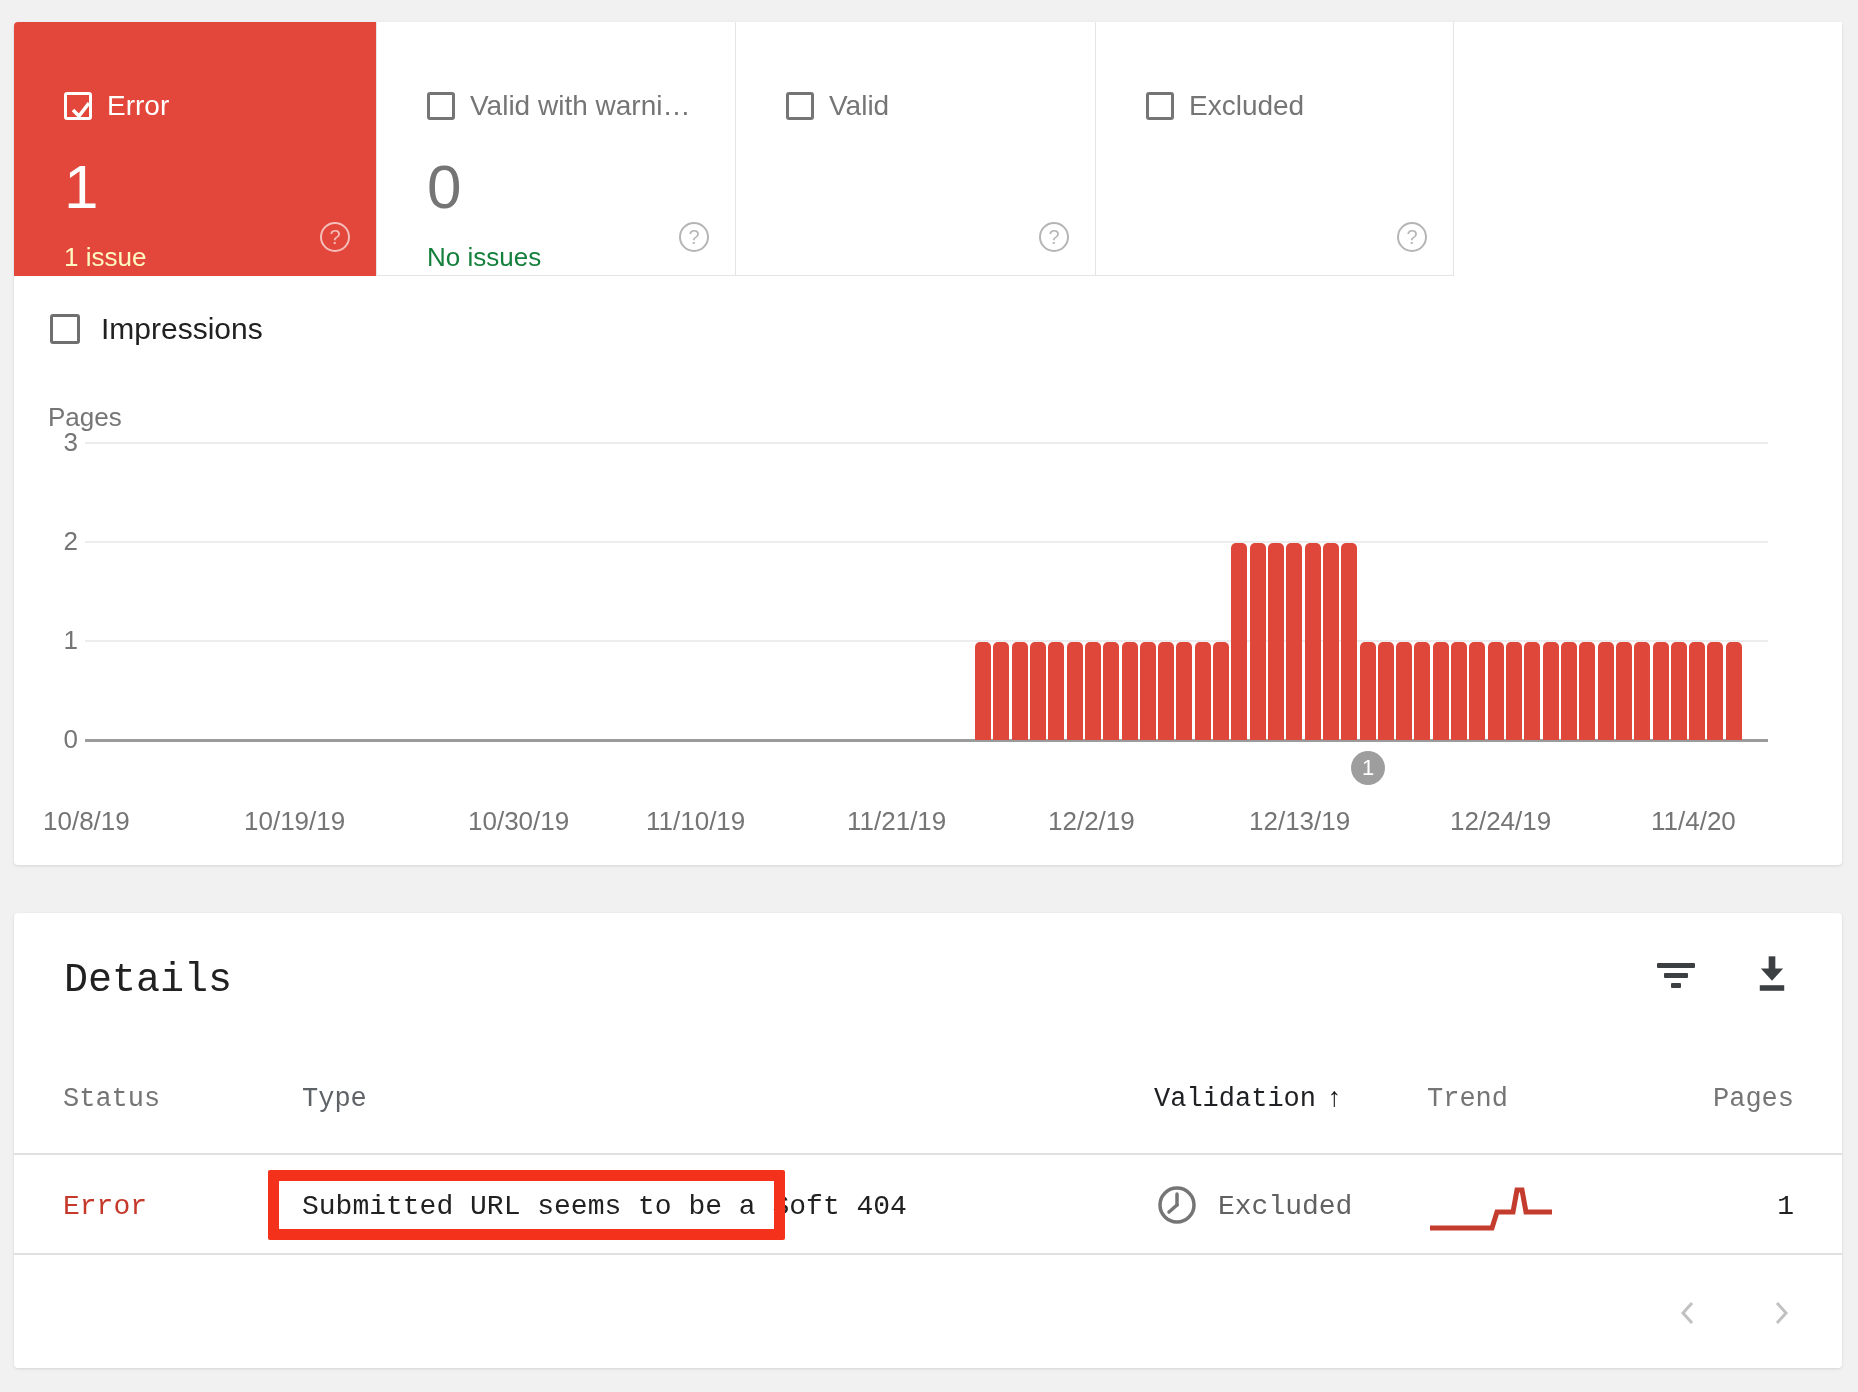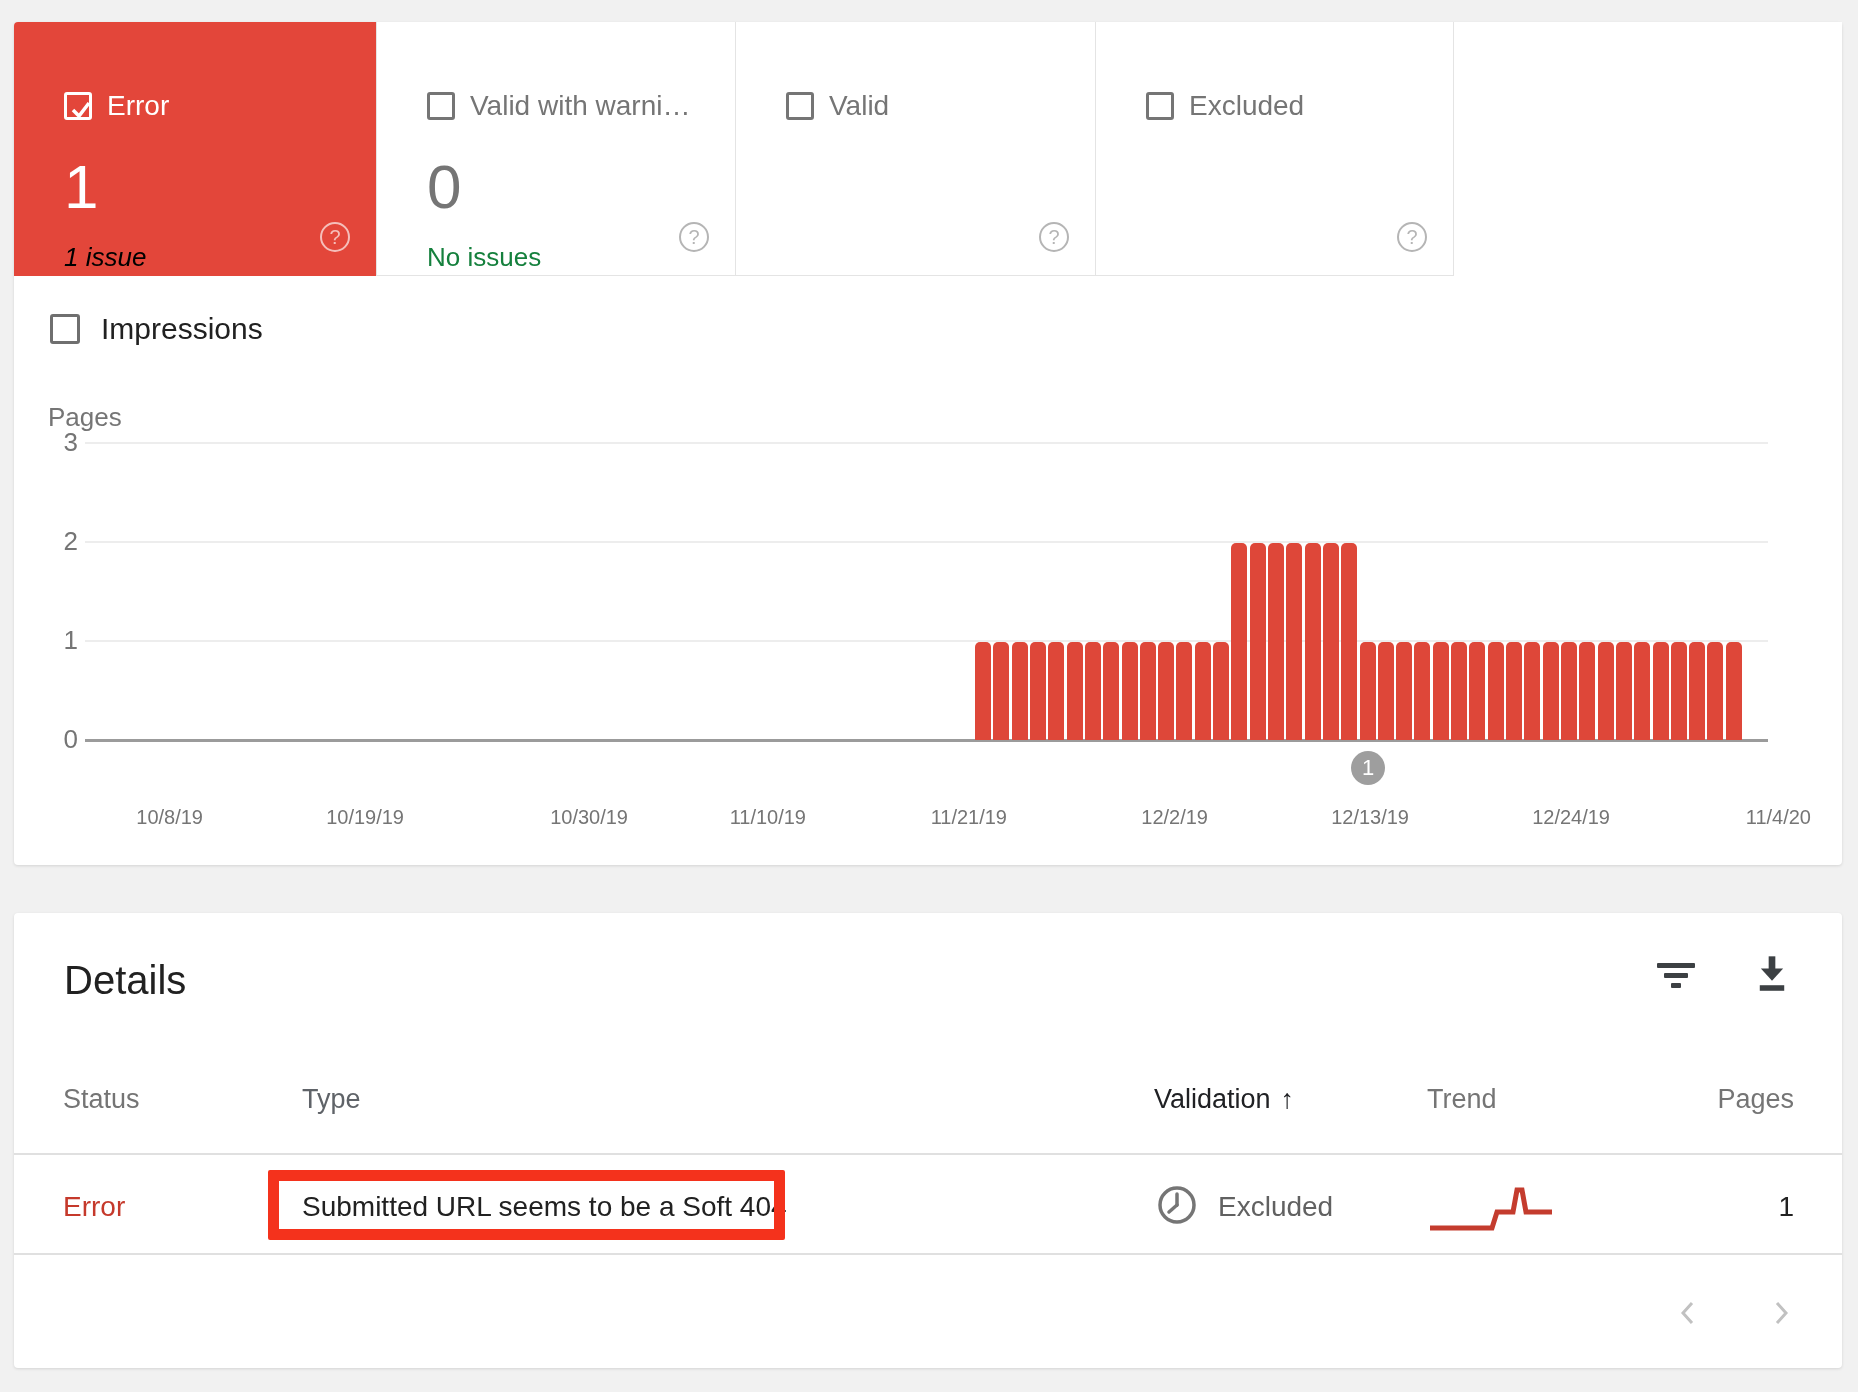--- a/index.html
+++ b/index.html
@@ -10,54 +10,54 @@
     color:#212121;
     position:relative;
     overflow:hidden;
   }
   .panel {
     position:absolute; left:14px; width:1828px;
     background:#fff; border-radius:4px;
     box-shadow:0 1px 3px rgba(0,0,0,0.12);
   }
   #chart-panel { top:22px; height:843px; }
-  #details-panel { top:913px; height:455px; }
+  #details-panel { top:913px; height:455px;font-family:Liberation Mono, monospace; }
 
   
   .cards-row { display:flex; height:254px; }
   .card { position:relative; height:254px; background:#fff; }
   .card.bordered { border-left:1px solid #e4e4e4; border-bottom:1px solid #e4e4e4; }
   .card.last { border-right:1px solid #e4e4e4; }
   .card.selected { background:#e3463a; border:none; border-top-left-radius:4px; }
   .cards-filler { flex:1; background:#fff; }
   .card-check-row { position:absolute; left:50px; top:68px; display:flex; align-items:center; }
   .cbox { width:28px; height:28px; border:3px solid #757575; border-radius:3px; flex:0 0 auto; }
   .card.selected .cbox { border-color:#fff; }
   .card-label { margin-left:15px; font-size:28px; color:#757575; white-space:nowrap;
                 overflow:hidden; text-overflow:ellipsis; max-width:224px; }
   .card.selected .card-label { color:#fff; }
   .card-count { position:absolute; left:50px; top:130px; font-size:62px; line-height:70px; color:#757575; }
   .card.selected .card-count { color:#fff; }
   .card-sub { position:absolute; left:50px; top:220px; font-size:26px; color:#15803d; }
-  .card.selected .card-sub { color:#000000;font-style:italic; }
+  .card.selected .card-sub { color:#fef9c3; }
   .help { position:absolute; right:26px; top:200px; width:30px; height:30px;
           border:2px solid #b5b5b5; border-radius:50%; color:#b5b5b5;
           font-size:20px; line-height:26px; text-align:center; }
   .card.selected .help { border-color:rgba(255,255,255,0.65); color:rgba(255,255,255,0.65); }
 
   
   .imp-row { position:absolute; left:36px; top:290px; display:flex; align-items:center; }
   .imp-box { width:30px; height:30px; border:3px solid #6f6f6f; border-radius:3px; }
   .imp-label { margin-left:21px; font-size:30px; color:#212121; }
   .axis-title { position:absolute; left:34px; top:380px; font-size:26px; color:#757575; }
   .gridline { position:absolute; left:71px; width:1683px; height:2px; background:#ededed; }
   .baseline { position:absolute; left:71px; width:1683px; height:3px; background:#9b9b9b; }
   .ytick { position:absolute; left:0; width:64px; text-align:right; font-size:26px; color:#757575; }
-  .xtick { position:absolute; top:784px; width:160px; margin-left:-80px; text-align:right;
-           font-size:20px; color:#757575; }
+  .xtick { position:absolute; top:784px; width:160px; margin-left:-80px; text-align:left;
+           font-size:26px; color:#757575; }
   .bar { position:absolute; background:#de4739; width:16px; border-radius:5px 5px 0 0; }
   .marker-bubble { position:absolute; left:1337px; top:729px; width:34px; height:34px;
                    border-radius:50%; background:#9e9e9e; color:#fff; font-size:22px;
                    display:flex; align-items:center; justify-content:center; }
 
   
   .details-title { position:absolute; left:50px; top:45px; font-size:40px; color:#212121; }
   .tool-icon { position:absolute; width:44px; height:44px; display:flex;
                align-items:center; justify-content:center; cursor:pointer; }
   #filter-icon { left:1640px; top:40px; flex-direction:column; }

